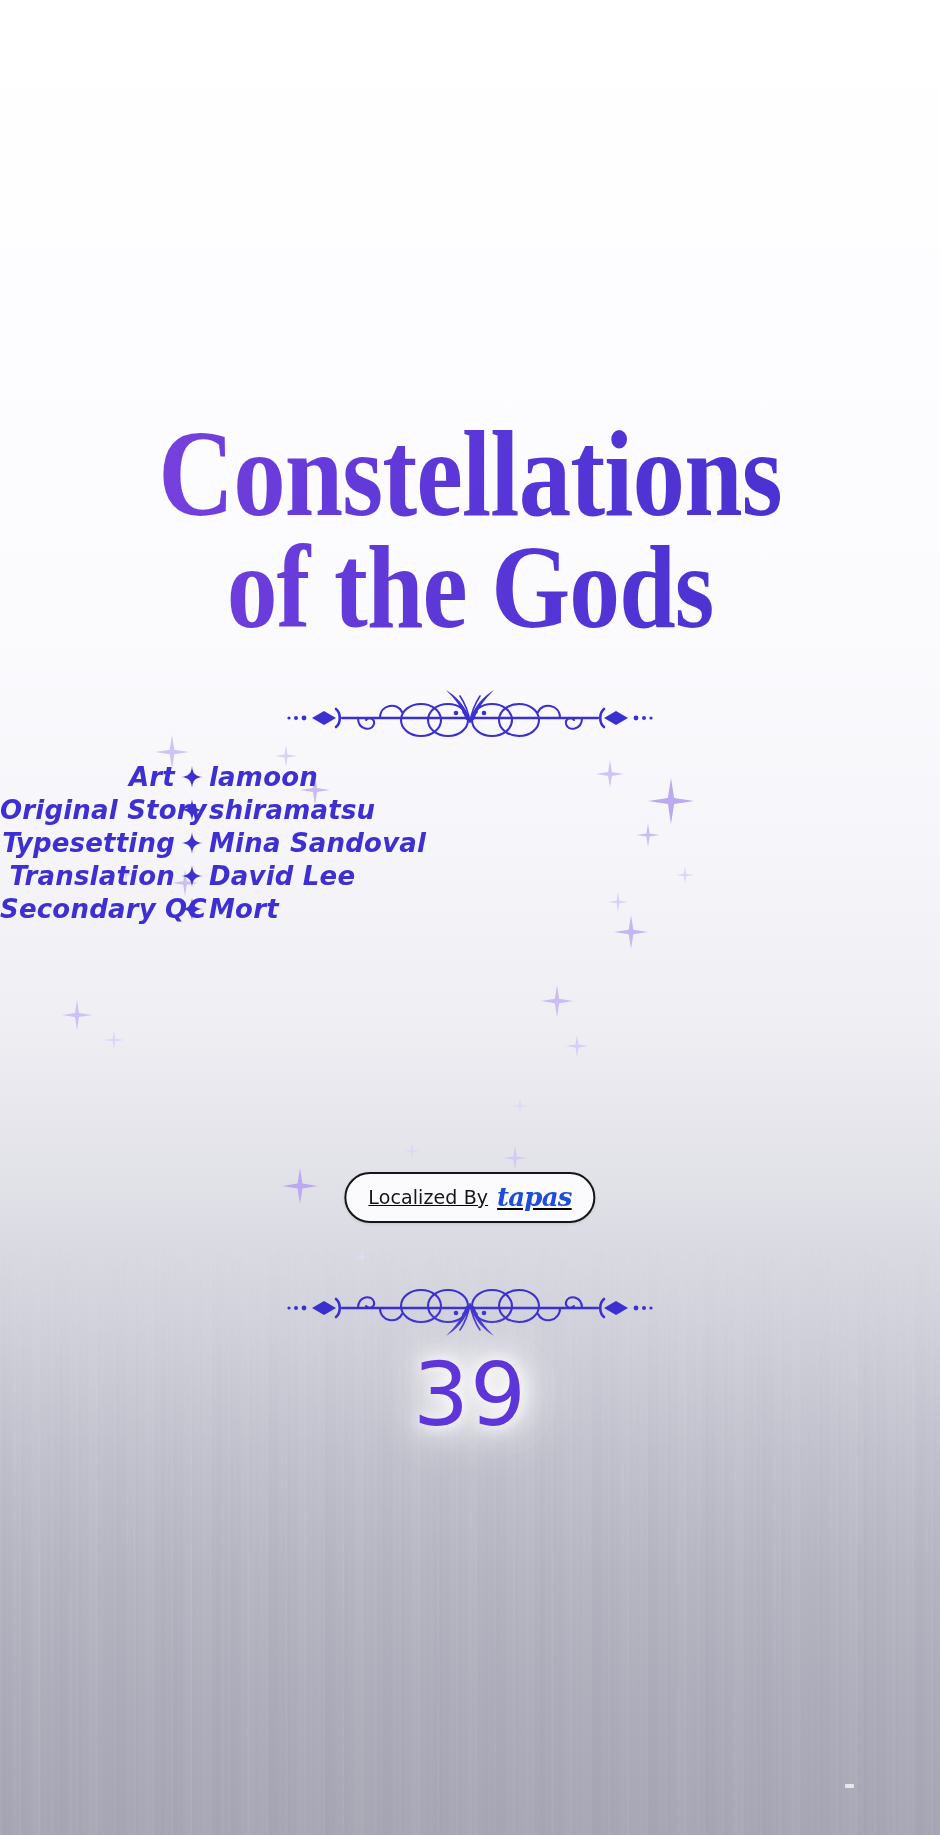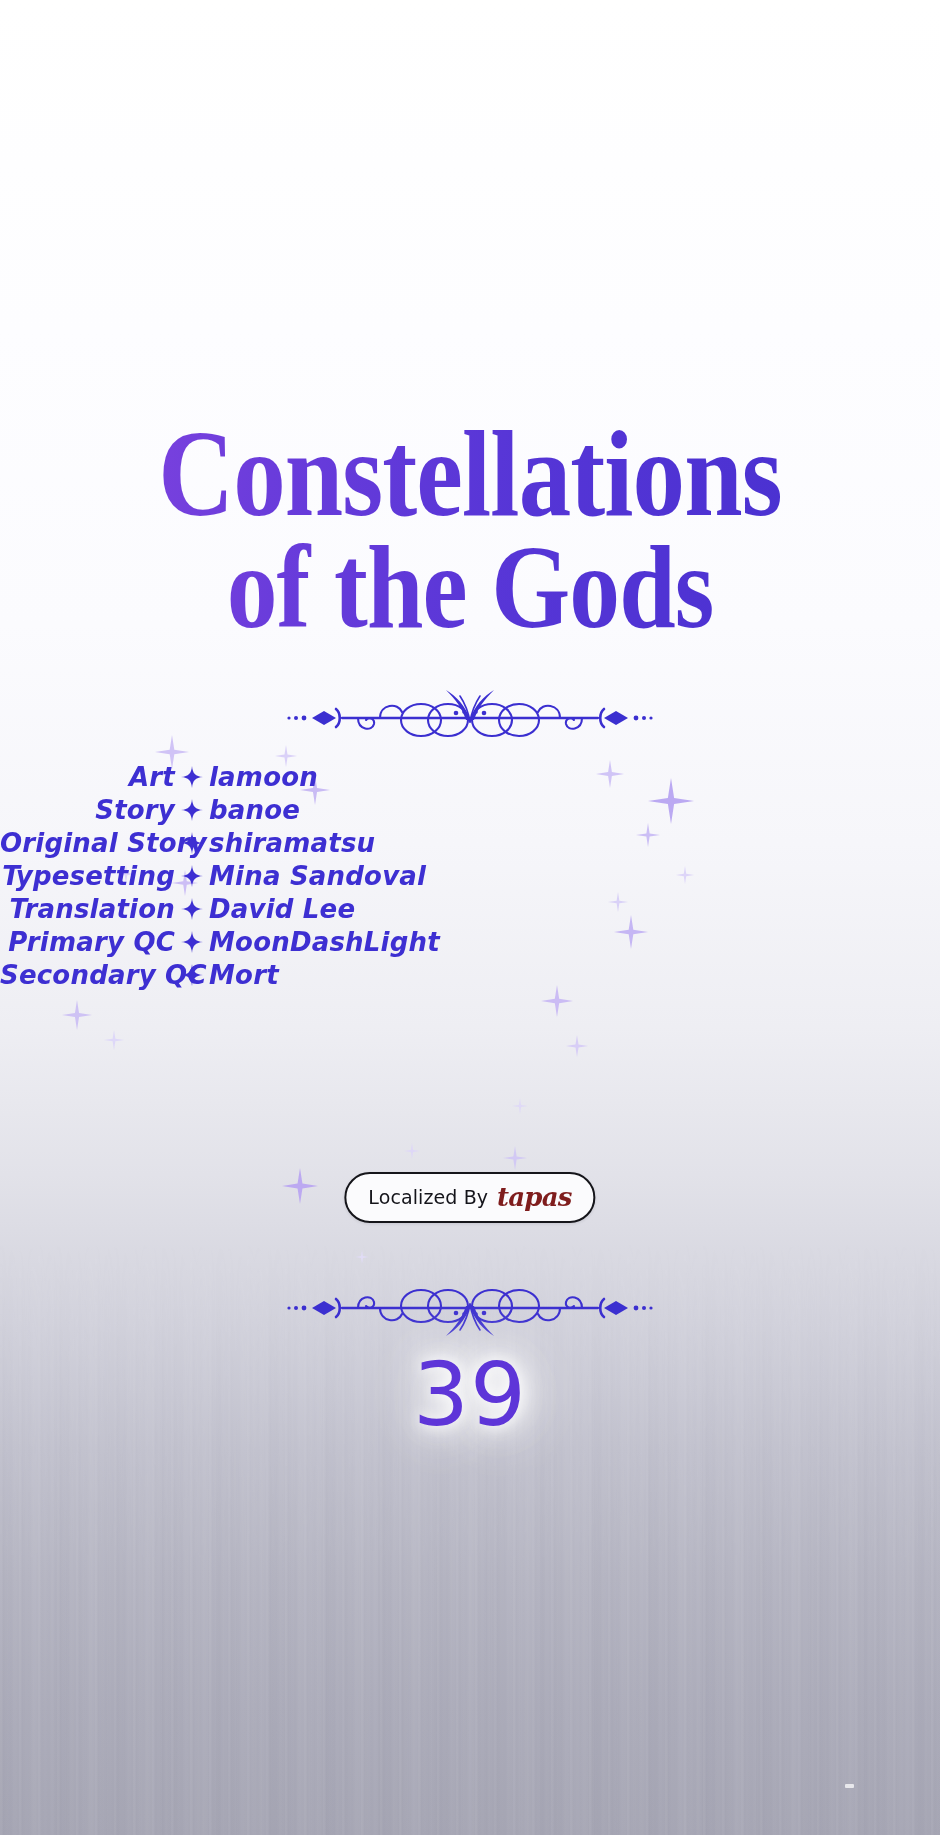--- a/index.html
+++ b/index.html
@@ -99,29 +99,30 @@
   .dia svg{display:block;}
 
   
   #tapas-badge{
     position:absolute;left:50%;top:1172px;transform:translateX(-50%);
     display:flex;align-items:center;gap:9px;
     padding:8px 22px 9px;
     background:#fbfbfd;border:2.5px solid #15151a;border-radius:26px;
     box-shadow:0 1px 3px rgba(40,40,60,.12);
     white-space:nowrap;
+    text-decoration:underline;
   }
   #localized-label{
     font-family:"DejaVu Sans","Liberation Sans",sans-serif;
     font-size:19px;font-weight:400;color:#14141a;letter-spacing:.1px;
   }
   #tapas-wordmark{
     font-family:"DejaVu Serif","Liberation Serif",serif;
     font-size:26px;font-weight:700;font-style:italic;
-    color:#7f1d1d;letter-spacing:-.8px;
+    color:#1d4ed8;letter-spacing:-.8px;
   }
 
   
   #episode{
     position:absolute;left:0;top:1332px;width:940px;text-align:center;margin-top:11px;
   }
   #episode-number{
     font-family:"DejaVu Sans","Liberation Sans",sans-serif;
     font-size:88px;font-weight:400;color:#5e35d8;
     letter-spacing:1px;
@@ -290,29 +291,20 @@
     <div class="credit-row">
       <span class="role">Art</span>
       <span class="dia">
         <svg width="22" height="22" viewBox="0 0 24 24">
             <path d="M12 0 C12.8 8.4 15.6 11.2 24 12 C15.6 12.8 12.8 15.6 12 24 C11.2 15.6 8.4 12.8 0 12 C8.4 11.2 11.2 8.4 12 0 Z" fill="#3d2fd2"></path>
           </svg>
       </span>
       <span class="person">lamoon</span>
     </div>
 
-    <div class="credit-row">
-      <span class="role">Story</span>
-      <span class="dia">
-        <svg width="22" height="22" viewBox="0 0 24 24">
-            <path d="M12 0 C12.8 8.4 15.6 11.2 24 12 C15.6 12.8 12.8 15.6 12 24 C11.2 15.6 8.4 12.8 0 12 C8.4 11.2 11.2 8.4 12 0 Z" fill="#3d2fd2"></path>
-          </svg>
-      </span>
-      <span class="person">banoe</span>
-    </div>
 
     <div class="credit-row">
       <span class="role">Original Story</span>
       <span class="dia">
         <svg width="22" height="22" viewBox="0 0 24 24">
             <path d="M12 0 C12.8 8.4 15.6 11.2 24 12 C15.6 12.8 12.8 15.6 12 24 C11.2 15.6 8.4 12.8 0 12 C8.4 11.2 11.2 8.4 12 0 Z" fill="#3d2fd2"></path>
           </svg>
       </span>
       <span class="person">shiramatsu</span>
     </div>
@@ -330,29 +322,20 @@
     <div class="credit-row">
       <span class="role">Translation</span>
       <span class="dia">
         <svg width="22" height="22" viewBox="0 0 24 24">
             <path d="M12 0 C12.8 8.4 15.6 11.2 24 12 C15.6 12.8 12.8 15.6 12 24 C11.2 15.6 8.4 12.8 0 12 C8.4 11.2 11.2 8.4 12 0 Z" fill="#3d2fd2"></path>
           </svg>
       </span>
       <span class="person">David Lee</span>
     </div>
 
-    <div class="credit-row">
-      <span class="role">Primary QC</span>
-      <span class="dia">
-        <svg width="22" height="22" viewBox="0 0 24 24">
-            <path d="M12 0 C12.8 8.4 15.6 11.2 24 12 C15.6 12.8 12.8 15.6 12 24 C11.2 15.6 8.4 12.8 0 12 C8.4 11.2 11.2 8.4 12 0 Z" fill="#3d2fd2"></path>
-          </svg>
-      </span>
-      <span class="person">MoonDashLight</span>
-    </div>
 
     <div class="credit-row">
       <span class="role">Secondary QC</span>
       <span class="dia">
         <svg width="22" height="22" viewBox="0 0 24 24">
             <path d="M12 0 C12.8 8.4 15.6 11.2 24 12 C15.6 12.8 12.8 15.6 12 24 C11.2 15.6 8.4 12.8 0 12 C8.4 11.2 11.2 8.4 12 0 Z" fill="#3d2fd2"></path>
           </svg>
       </span>
       <span class="person">Mort</span>
     </div>

